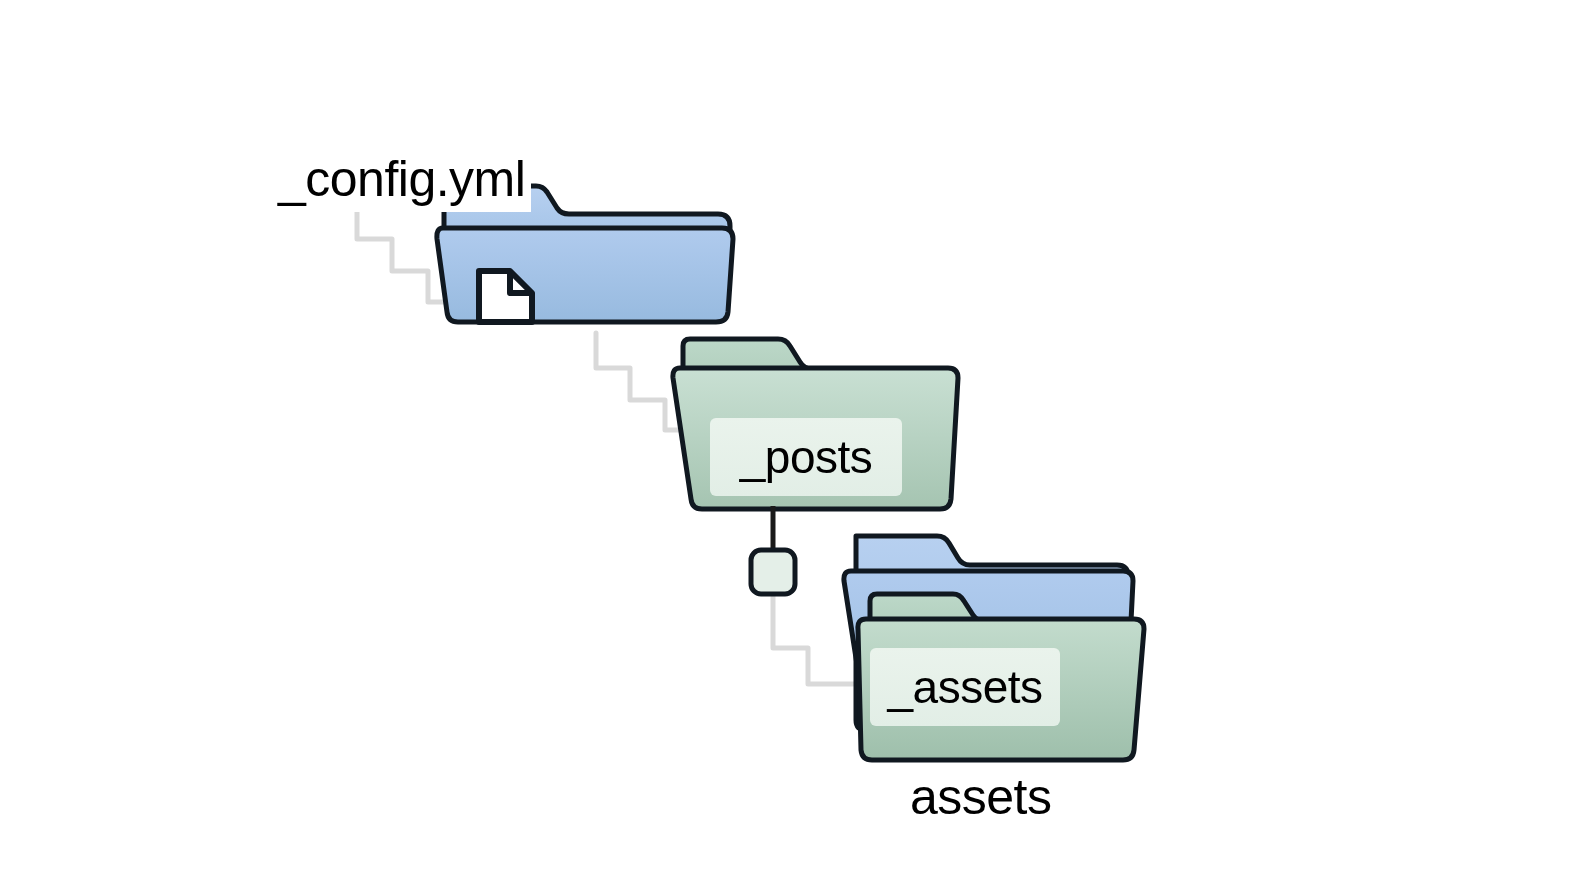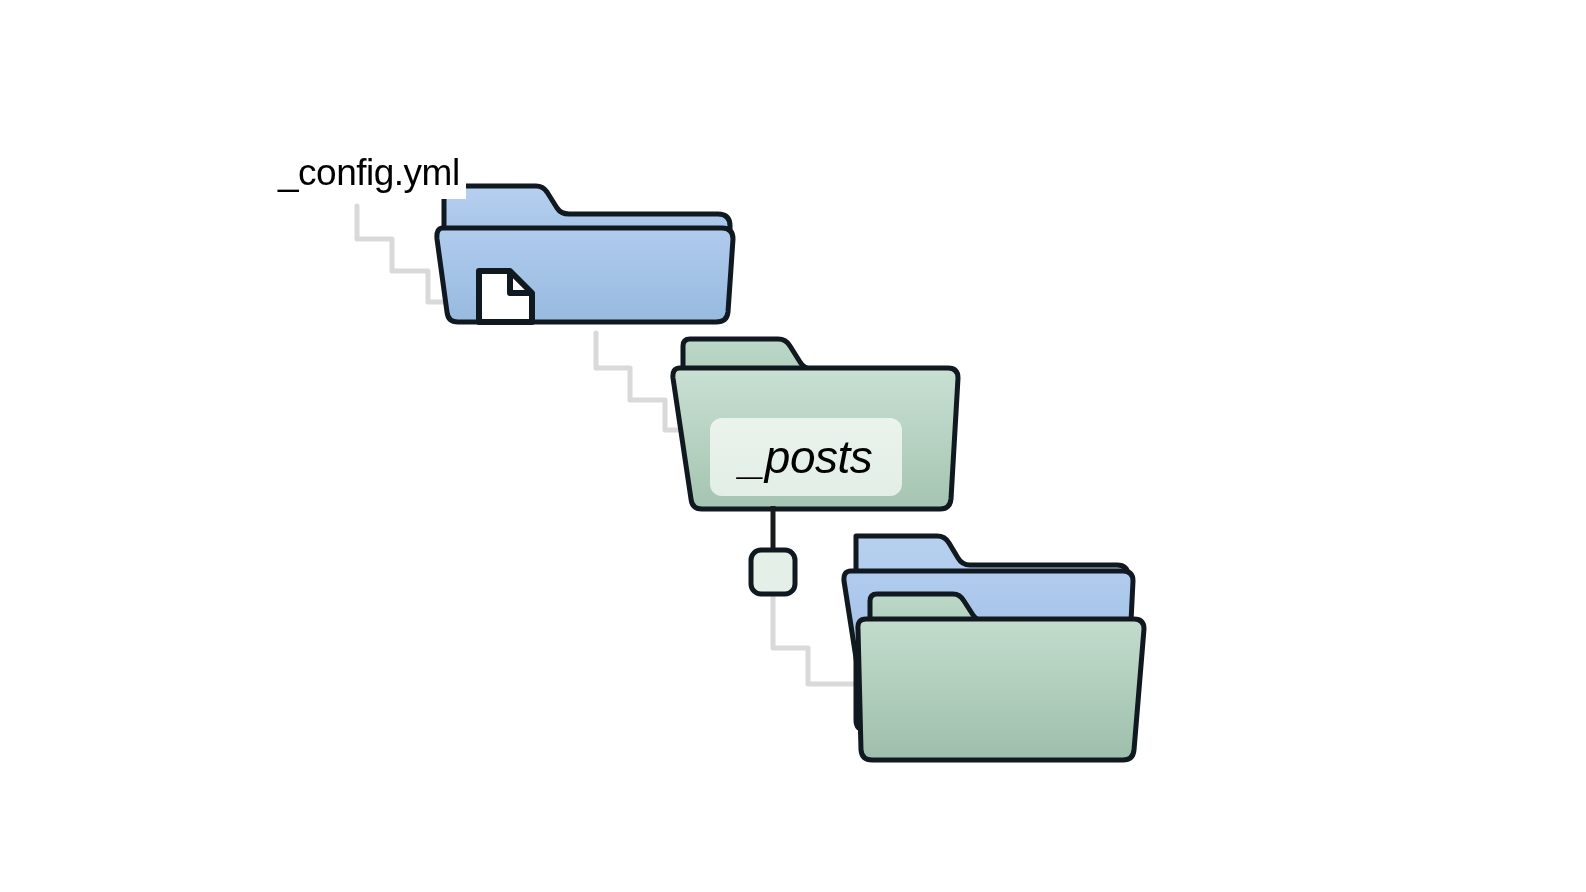--- a/index.html
+++ b/index.html
@@ -27,21 +27,21 @@
     height: 892px;
   }
   .node-label {
     position: absolute;
     font-family: "Liberation Sans", sans-serif;
     color: #000000;
     white-space: nowrap;
     line-height: 1;
   }
   .outside-label {
-    font-size: 37px;
+    font-size: 50px;
     letter-spacing: -0.5px;
   }
   .inside-label {
     font-size: 46px;
     letter-spacing: -0.5px;
   }
   #label-config {
     left: 276px;
     top: 152px;
     background: #ffffff;
@@ -55,26 +55,25 @@
     padding: 4px 6px 10px 4px;
     z-index: 30;
   }
   #label-assets-outer {
     left: 910px;
     top: 772px;
     z-index: 30;
   }
   .chip {
     position: absolute;
-    border-radius: 12px;
+    border-radius: 6px;
     display: flex;
     align-items: center;
     justify-content: center;
     z-index: 26;
-    font-style: italic;
   }
   #chip-posts {
     left: 710px;
     top: 418px;
     width: 192px;
     height: 78px;
     background: linear-gradient(180deg, #eaf3ec 0%, #e2eee6 100%);
   }
   #chip-assets {
     left: 870px;
@@ -163,23 +162,27 @@
 
     <g>
       <path d="M 877,594 L 953,594 Q 960,594 964,601 L 973,615 Q 977,621 985,621 L 1110,621 Q 1120,621 1120,631 L 1120,662 L 870,662 L 870,601 Q 870,594 877,594 Z" fill="url(#greenGradTab)" stroke="#101820" stroke-width="5" stroke-linejoin="round"></path>
     </g>
 
     <g>
       <path d="M 866,619 L 1134,619 Q 1144,619 1144,629 L 1134,750 Q 1133,760 1123,760 L 872,760 Q 862,760 861,750 L 858,629 Q 857,619 866,619 Z" fill="url(#greenGradB)" stroke="#101820" stroke-width="5" stroke-linejoin="round"></path>
     </g>
   </svg>
 
+  <div class="chip" id="chip-assets">
+    <span class="node-label inside-label" style="position:static;">_assets</span>
+  </div>
 
   <svg class="layer-svg" viewBox="0 0 1586 892" style="z-index:20;">
     <path d="M 479,271 L 510,271 L 532,293 L 532,322 L 479,322 Z" fill="#ffffff" stroke="#101820" stroke-width="6" stroke-linejoin="round"></path>
     <path d="M 510,271 L 510,293 L 532,293" fill="none" stroke="#101820" stroke-width="6" stroke-linejoin="round"></path>
   </svg>
 
   <div class="node-label outside-label" id="label-config">_config.yml</div>
 
 
+  <div class="node-label outside-label" id="label-assets-outer">assets</div>
 
 </div>
 
 </body></html>

